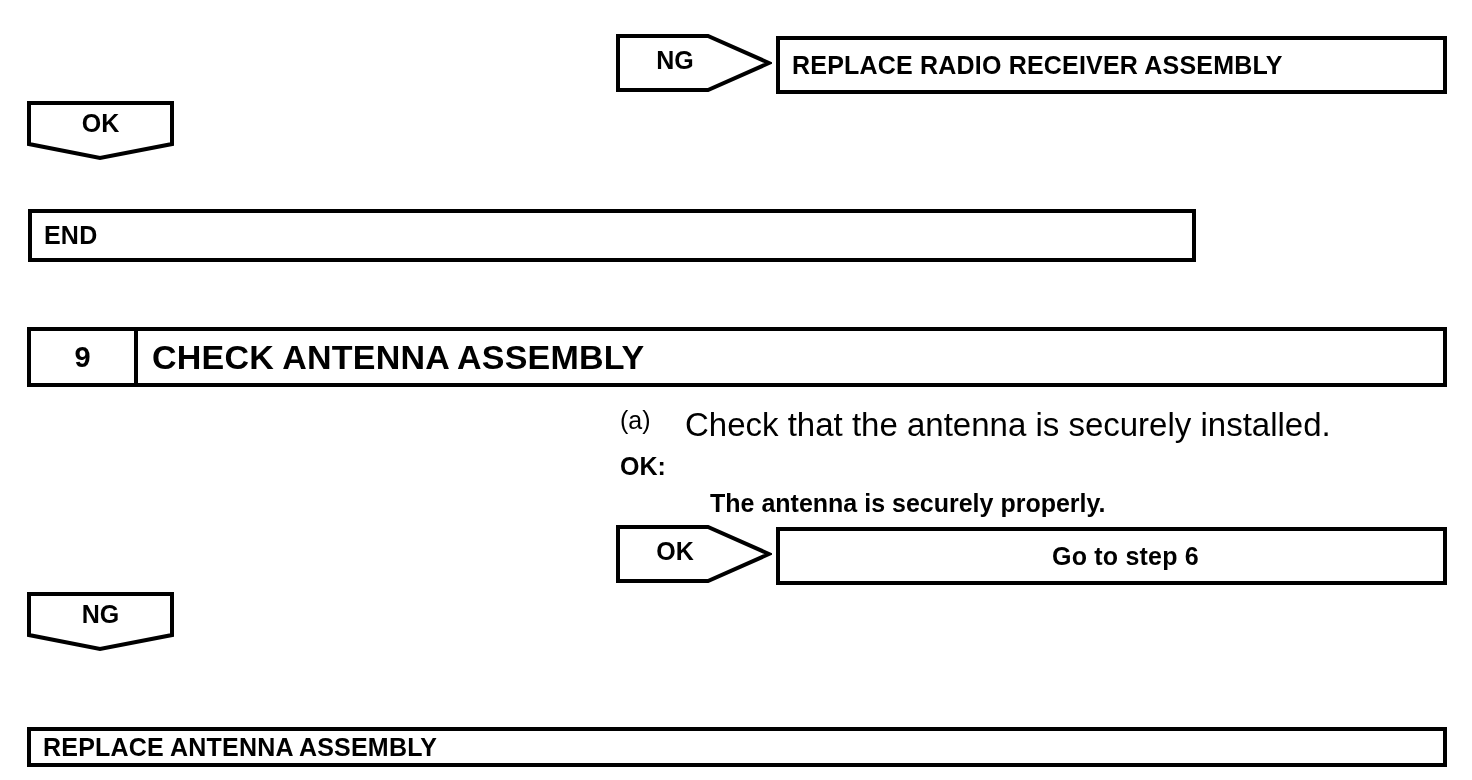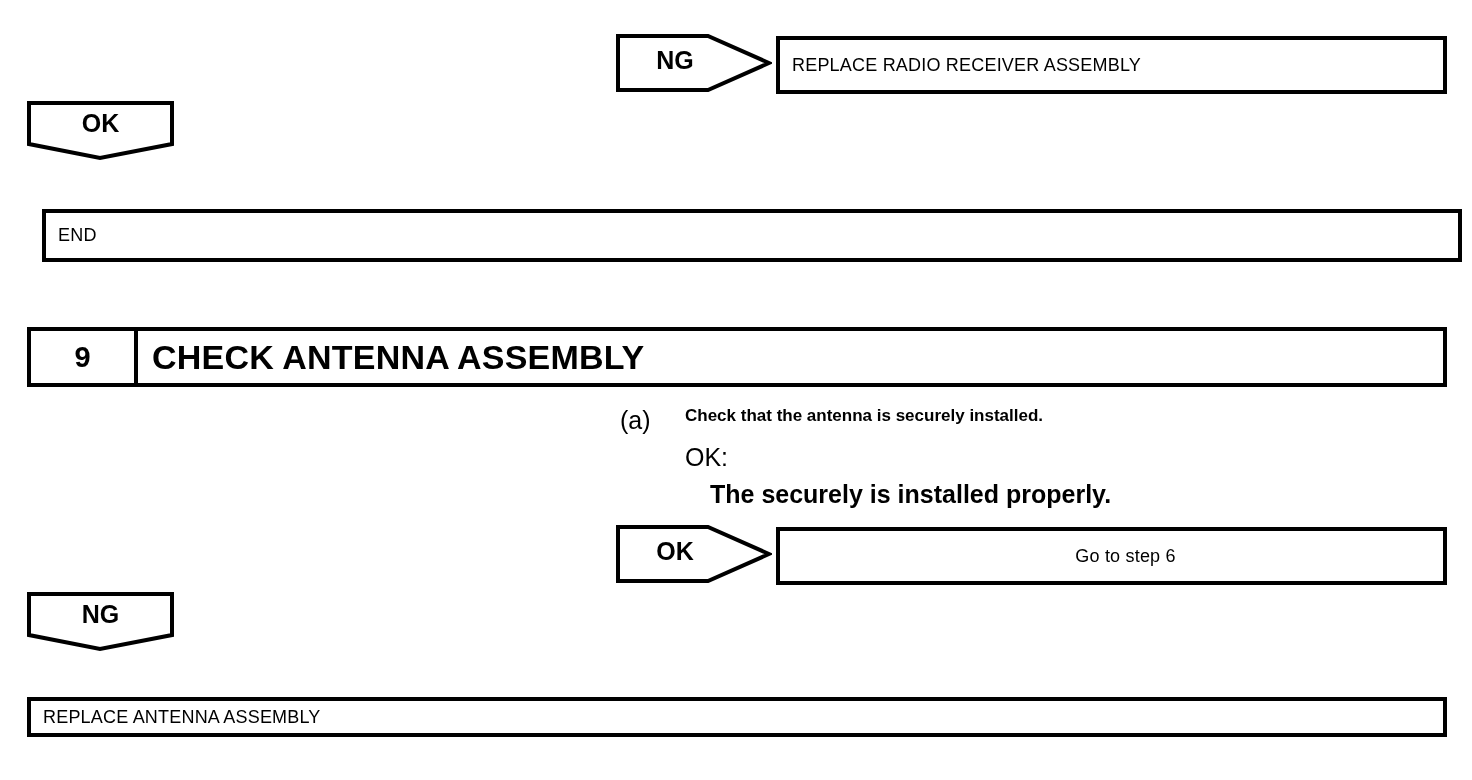--- a/index.html
+++ b/index.html
@@ -20,22 +20,22 @@
   
   .box {
     position: absolute;
     box-sizing: border-box;
     border: 4px solid #000;
     background: #fff;
     display: flex;
     align-items: center;
   }
   .box-label {
-    font-weight: normal;
-    font-size: 18px;
+    font-weight: bold;
+    font-size: 25px;
     letter-spacing: 0.2px;
     white-space: nowrap;
   }
   .box-label.pad-left { padding-left: 12px; }
   .box-label.centered {
     width: 100%;
     text-align: center;
     padding: 0;
   }
 
@@ -106,28 +106,27 @@
     display: flex;
     align-items: flex-start;
   }
   .instr-marker {
     width: 65px;
     font-size: 25px;
     font-weight: normal;
     flex: 0 0 65px;
   }
   .instr-text {
-    font-size: 17px;
-    font-weight: bold;
+    font-size: 33px;
+    font-weight: normal;
     white-space: nowrap;
   }
   .instr-ok {
     font-size: 25px;
-    font-weight: normal;
-    margin-left: 65px;
+    font-weight: bold;
     margin-top: 8px;
   }
   .instr-result {
     font-size: 25px;
     font-weight: bold;
     margin-left: 90px;
     margin-top: 8px;
     white-space: nowrap;
   }
 </style>
@@ -145,51 +144,51 @@
   <span class="box-label pad-left">REPLACE RADIO RECEIVER ASSEMBLY</span>
 </div>
 
 <div class="pent-down" style="left:27px; top:101px; width:147px; height:60px;">
   <svg width="147" height="60" viewBox="0 0 147 60" aria-hidden="true">
     <polygon points="2,2 145,2 145,43 73,57 2,43" fill="#ffffff" stroke="#000000" stroke-width="4" stroke-linejoin="miter"></polygon>
   </svg>
   <span class="tag-text">OK</span>
 </div>
 
-<div class="box" style="left:42px; top:209px; width:1420px; height:53px;">
+<div class="box" style="left:28px; top:209px; width:1168px; height:53px;">
   <span class="box-label pad-left">END</span>
 </div>
 
 <div class="step-box" style="left:27px; top:327px; width:1420px; height:60px;">
   <div class="step-num">9</div>
   <div class="step-title">CHECK ANTENNA ASSEMBLY</div>
 </div>
 
 <div class="instr" style="left:620px; top:406px; width:800px;">
   <div class="instr-row">
     <span class="instr-marker">(a)</span>
     <span class="instr-text">Check that the antenna is securely installed.</span>
   </div>
   <div class="instr-ok">OK:</div>
-  <div class="instr-result">The securely is installed properly.</div>
+  <div class="instr-result">The antenna is securely properly.</div>
 </div>
 
 <div class="pent-right" style="left:616px; top:525px; width:156px; height:58px;">
   <svg width="156" height="58" viewBox="0 0 156 58" aria-hidden="true">
     <polygon points="2,2 92,2 153,29 92,56 2,56" fill="#ffffff" stroke="#000000" stroke-width="4" stroke-linejoin="miter"></polygon>
   </svg>
   <span class="tag-text">OK</span>
 </div>
 
 <div class="box" style="left:776px; top:527px; width:671px; height:58px;padding-left:28px;">
   <span class="box-label centered">Go to step 6</span>
 </div>
 
 <div class="pent-down" style="left:27px; top:592px; width:147px; height:60px;">
   <svg width="147" height="60" viewBox="0 0 147 60" aria-hidden="true">
     <polygon points="2,2 145,2 145,43 73,57 2,43" fill="#ffffff" stroke="#000000" stroke-width="4" stroke-linejoin="miter"></polygon>
   </svg>
   <span class="tag-text">NG</span>
 </div>
 
-<div class="box" style="left:27px; top:697px; width:1420px; height:40px;">
+<div class="box" style="left:27px; top:727px; width:1420px; height:40px;">
   <span class="box-label pad-left">REPLACE ANTENNA ASSEMBLY</span>
 </div>
 
 </body></html>

